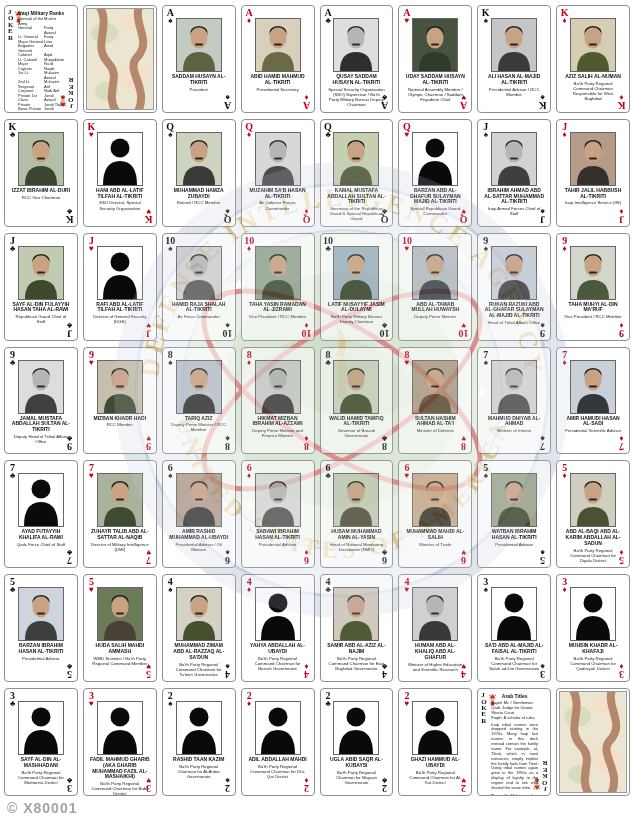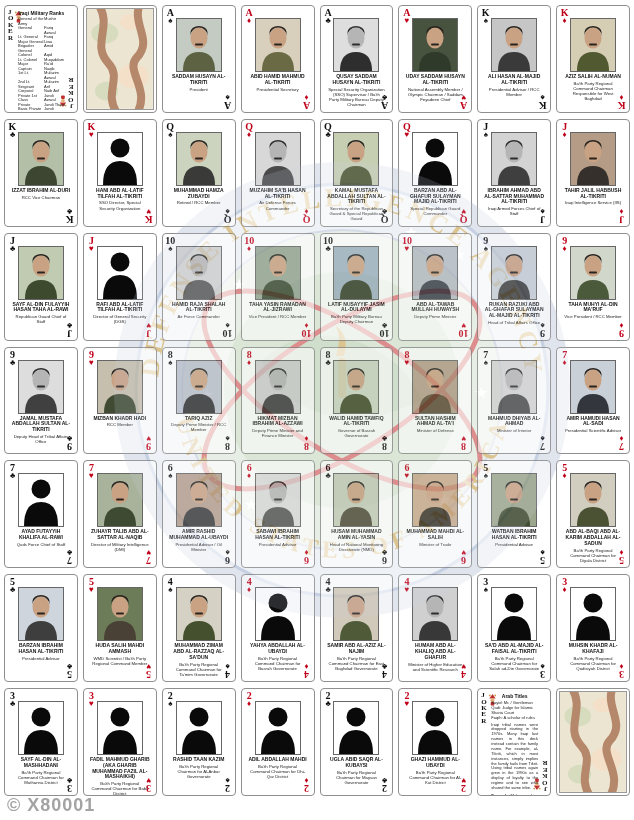--- a/index.html
+++ b/index.html
@@ -37,21 +37,21 @@
            color:#111;white-space:pre-line;}
   .jk-body{position:absolute;left:13px;right:12px;top:4px;bottom:4px;}
   .jk-head{font-size:5px;font-weight:bold;text-align:center;margin-bottom:1px;color:#111;}
   .jk-table{width:100%;font-size:4px;line-height:1.13;color:#222;}
   .jk-row{display:flex;} .jk-row .c1{flex:1.25;} .jk-row .c2{flex:1;}
   .jk-defs{font-size:4.1px;line-height:1.25;color:#222;}
   .jk-par{font-size:4px;line-height:1.22;margin-top:2px;text-align:justify;color:#222;}
   .jk-ex{font-size:4.1px;margin-top:2px;color:#222;line-height:1.25;}
   .jk-ex b{font-weight:bold;}
   
-  .copyright{position:absolute;left:7px;bottom:4px;z-index:4;font-size:18px;font-weight:bold;
+  .copyright{position:absolute;left:7px;bottom:4px;z-index:4;font-size:14px;font-weight:bold;
              color:#a3a3a3;letter-spacing:1px;margin-top:44px;}
 </style>
 </head>
 <body>
 
 <div class="sheet">
 
   <svg class="seal" id="seal" viewBox="0 0 460 460">
     <circle cx="230" cy="230" r="228" fill="#ccd3e2"></circle>
     <circle cx="230" cy="230" r="206" fill="#e4e9f1" stroke="#9fb0cf" stroke-width="3"></circle>

